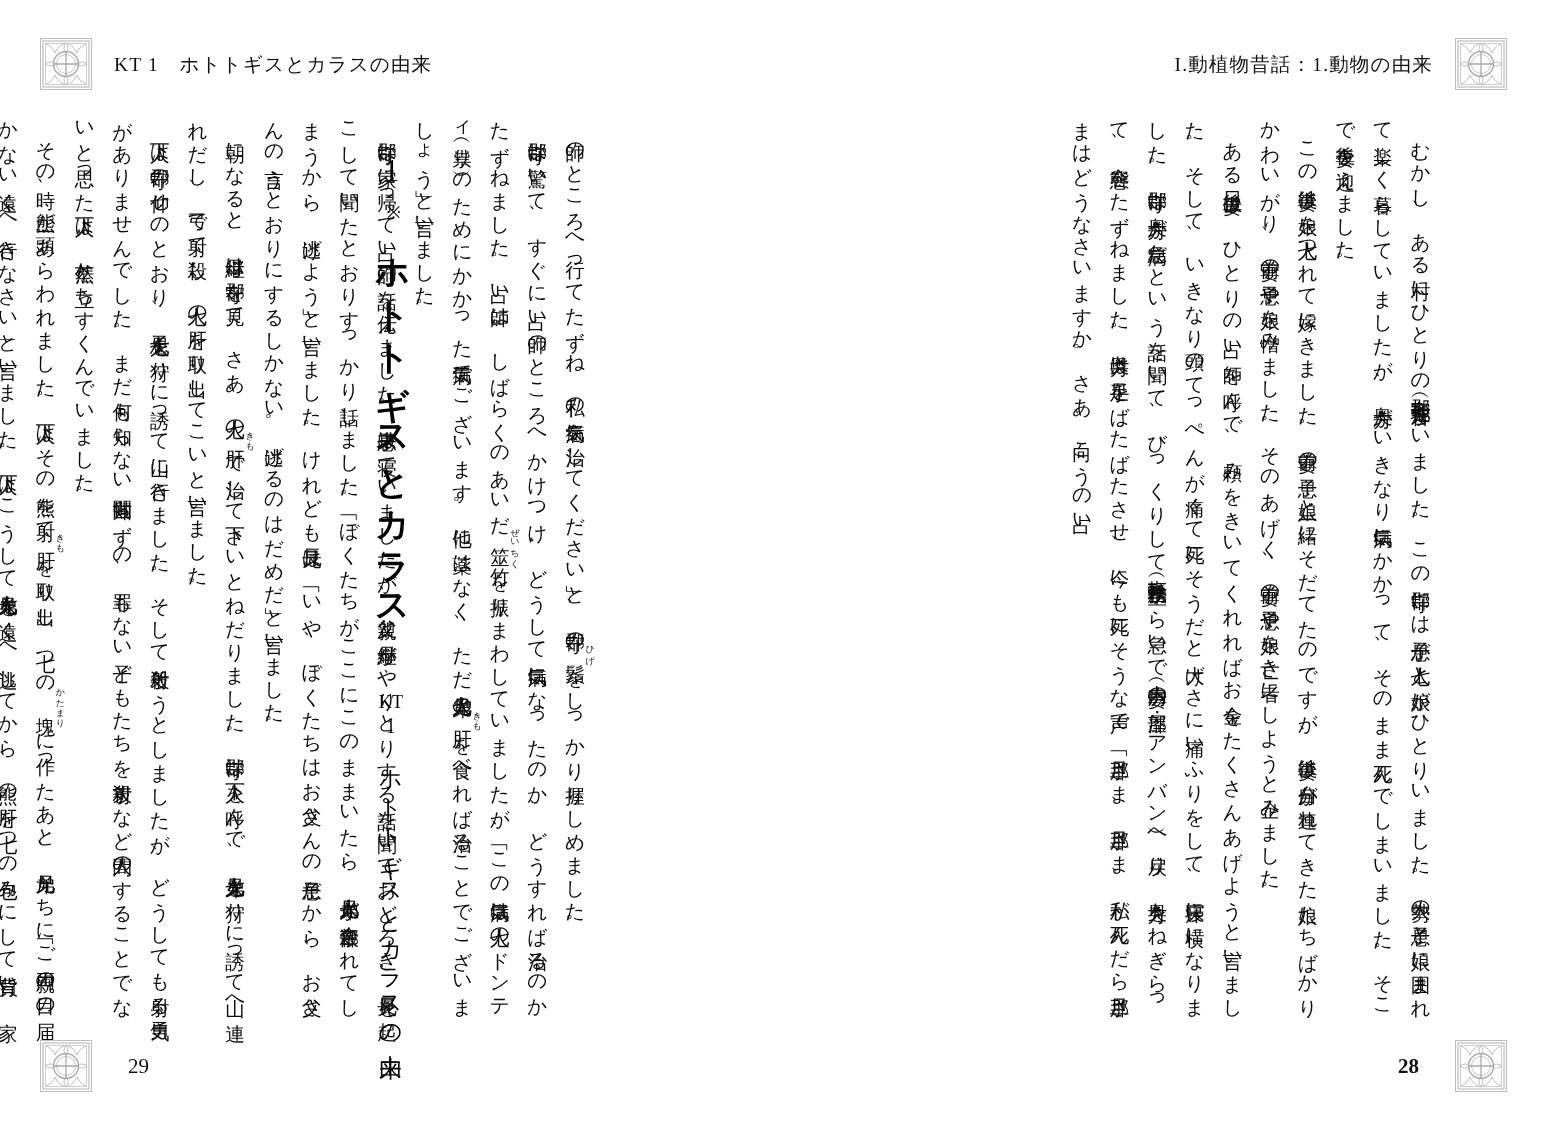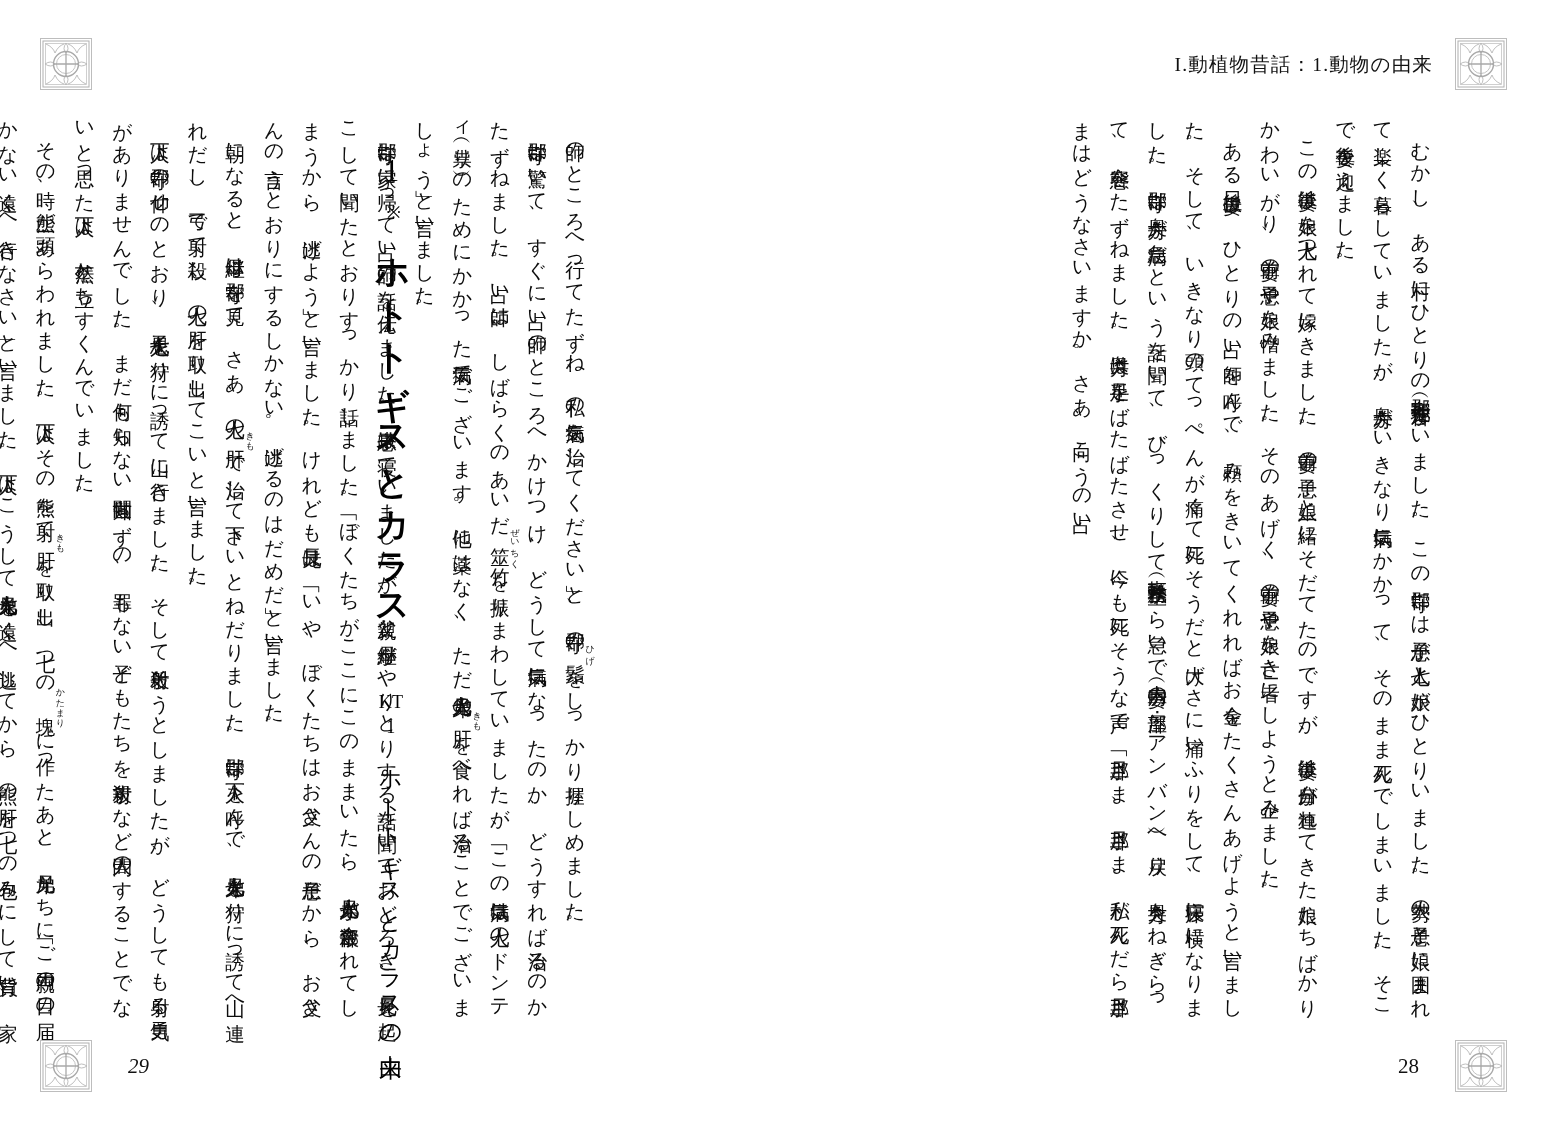--- a/index.html
+++ b/index.html
@@ -54,22 +54,22 @@
 
   
   .folio {
     position: absolute;
     bottom: 34px;
     display: flex;
     align-items: center;
     gap: 36px;
     height: 56px;
   }
-  .folio.left  { left: 40px; font-style: italic; }
-  .folio.right { right: 40px; }
+  .folio.left  { left: 40px; }
+  .folio.right { right: 40px; font-weight: bold; }
   .folio .folio-num {
     font-size: 21px;
     color: #111;
     font-family: "Liberation Serif", "DejaVu Serif", serif;
   }
 
   
   .vblock {
     position: absolute;
     writing-mode: vertical-rl;
@@ -186,20 +186,21 @@
           <path d="M26 5 q-4 6 0 10 q4 -4 0 -10"></path>
           <path d="M26 47 q-4 -6 0 -10 q4 4 0 10"></path>
           <path d="M5 26 q6 -4 10 0 q-4 4 -10 0"></path>
           <path d="M47 26 q-6 -4 -10 0 q4 4 10 0"></path>
         </g>
         <circle cx="26" cy="26" r="12.5" fill="none" stroke="#a9a9a9" stroke-width="1.4"></circle>
         <circle cx="26" cy="26" r="9.5" fill="none" stroke="#bcbcbc" stroke-width="0.9"></circle>
         <path d="M26 13.5 L26 38.5 M13.5 26 L38.5 26" stroke="#a9a9a9" stroke-width="1.3"></path>
       </svg>
     </div>
+    <div class="rh-text">KT 1　ホトトギスとカラスの由来</div>
   </div>
 
   <div class="runhead right">
     <div class="rh-text">I.動植物昔話：1.動物の由来</div>
     <div class="ornament">
       <svg viewBox="0 0 52 52" xmlns="http://www.w3.org/2000/svg">
         <rect x="0.5" y="0.5" width="51" height="51" fill="#ffffff" stroke="#bdbdbd" stroke-width="1"></rect>
         <rect x="3" y="3" width="46" height="46" fill="none" stroke="#b0b0b0" stroke-width="1"></rect>
         <rect x="5.5" y="5.5" width="41" height="41" fill="none" stroke="#c4c4c4" stroke-width="0.8"></rect>
         <g stroke="#b5b5b5" stroke-width="0.9" fill="none">

